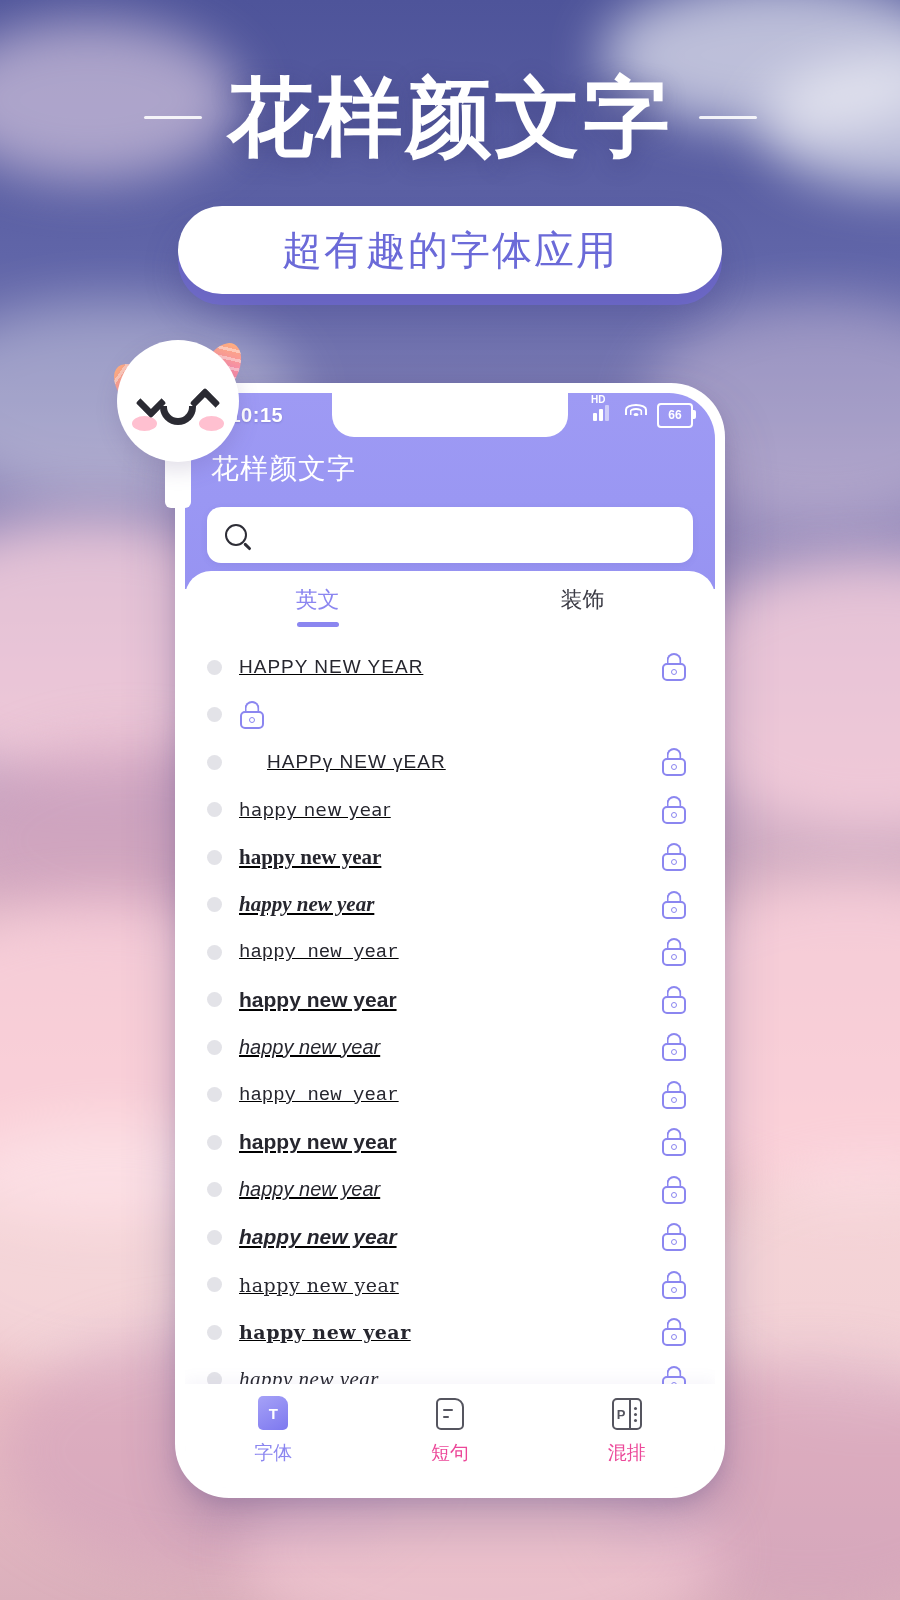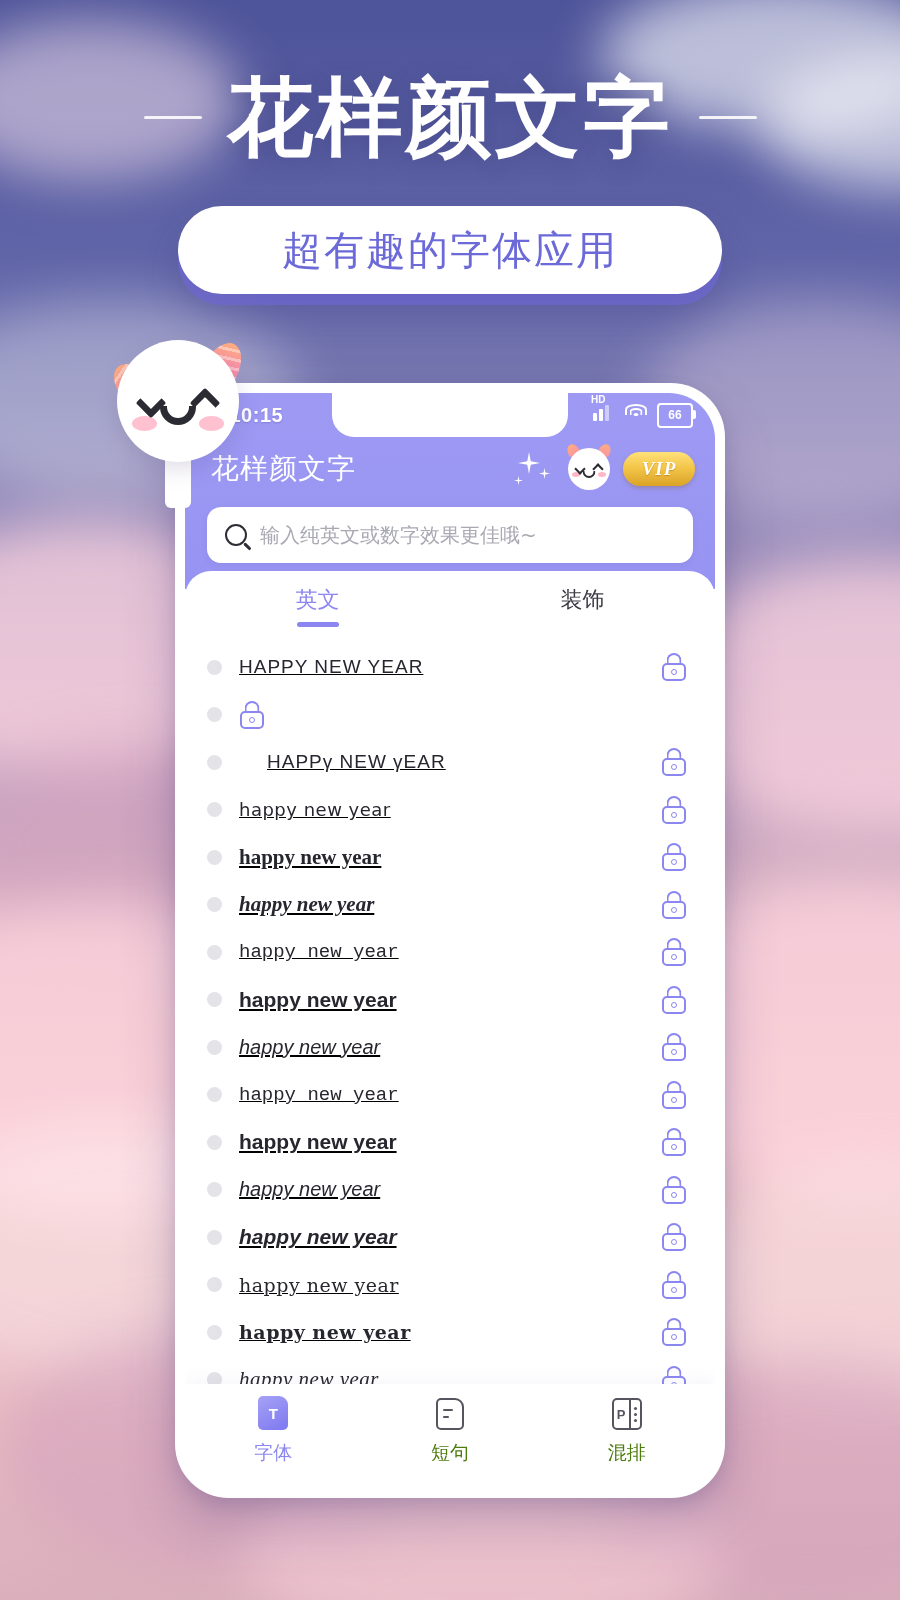--- a/index.html
+++ b/index.html
@@ -223,21 +223,21 @@
   .f-frak-b { font-family:"DejaVu Serif",serif; font-weight:bold; font-size:19px; letter-spacing:.5px; }
   .f-script { font-family:"Liberation Serif","DejaVu Serif",serif; font-style:italic; font-size:21px; letter-spacing:.5px; }
 
   
   .bottomnav {
     flex:0 0 auto; height:104px; background:#ffffff;
     display:flex; align-items:center; padding-bottom:10px;
     box-shadow:0 -4px 14px rgba(140,130,190,.08);
   }
   .nav-item { flex:1; display:flex; flex-direction:column; align-items:center; gap:8px; }
-  .nav-item span { font-size:19px; color:#4d7c0f; font-family:"DejaVu Sans","Liberation Sans",sans-serif; }
+  .nav-item span { font-size:19px; color:#ec4899; font-family:"DejaVu Sans","Liberation Sans",sans-serif; }
   .nav-item.active span { color:#8b86f0; }
   .nav-ico { width:34px; height:36px; position:relative; }
 
   .ico-font { width:30px; height:34px; border-radius:5px 9px 5px 5px;
     background:linear-gradient(150deg,#a6a2f7 0%,#7d78ef 100%);
     display:flex; align-items:center; justify-content:center; margin:0 auto; }
   .ico-font b { color:#fff; font-size:15px; font-weight:bold; }
 
   .ico-doc { width:28px; height:32px; border:2.4px solid #55555f; border-radius:5px 9px 5px 5px; margin:2px auto 0; position:relative; }
   .ico-doc i { position:absolute; background:#55555f; border-radius:1px; }
@@ -336,45 +336,24 @@
               <span class="w3"></span>
           </div>
           <div class="batt">
             <b>66</b>
           </div>
         </div>
       </div>
 
       <div class="app-header">
         <div class="app-title">花样颜文字</div>
-        <div class="header-right">
-          <div class="sparkles">
-            <div class="spk s1"></div>
-              <div class="spk s2"></div>
-              <div class="spk s3"></div>
-          </div>
-          <div class="mini-mascot">
-            <div class="mm-horn l"></div>
-              <div class="mm-horn r"></div>
-            <div class="mm-head"></div>
-            <div class="mm-cheek l"></div>
-              <div class="mm-cheek r"></div>
-            <div class="mm-eye l"></div>
-              <div class="mm-eye r"></div>
-            <div class="mm-mouth"></div>
-          </div>
-          <div class="vip">
-            <b>VIP</b>
-          </div>
-        </div>
       </div>
 
       <div class="searchbar">
         <div class="mag"></div>
-        <span>输入纯英文或数字效果更佳哦~</span>
       </div>
     </div>
 
     <div class="sheet">
       <div class="tabs">
         <div class="tab active">
           <span>英文</span>
           <div class="tab-underline"></div>
         </div>
         <div class="tab">

